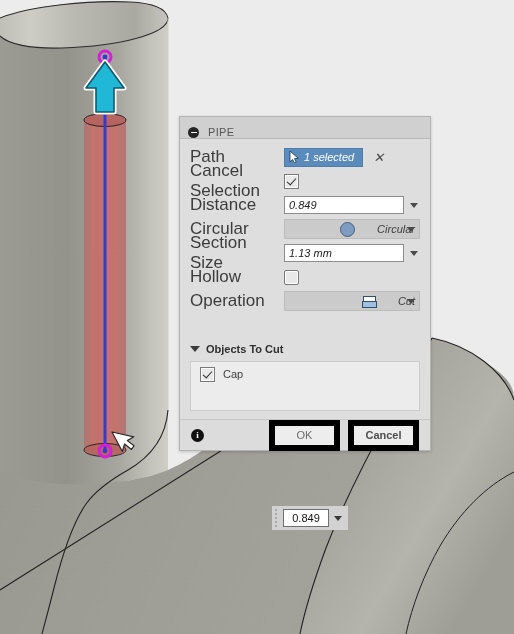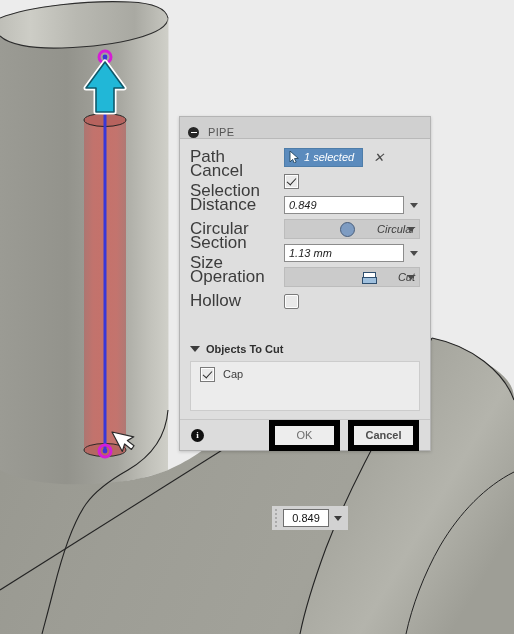--- a/index.html
+++ b/index.html
@@ -291,37 +291,37 @@
         <div class="lbl">Section Size</div>
         <div class="ctl">
           <div class="field">
             <span>1.13 mm</span>
           </div>
           <span class="caret"></span>
         </div>
       </div>
 
       <div class="row">
+        <div class="lbl">Hollow</div>
+        <div class="ctl">
+          <span class="cb unchecked"></span>
+        </div>
+      </div>
+
+      <div class="row">
         <div class="lbl">Operation</div>
         <div class="ctl">
           <div class="combo">
             <span class="cut-icon">
               <span class="top"></span>
                 <span class="bot"></span>
             </span>
             <span>Cut</span>
             <span class="caret"></span>
           </div>
-        </div>
-      </div>
-
-      <div class="row">
-        <div class="lbl">Hollow</div>
-        <div class="ctl">
-          <span class="cb unchecked"></span>
         </div>
       </div>
 
       <div class="group-head">
         <span class="tri"></span>
         <span>Objects To Cut</span>
       </div>
 
       <div class="list-box">
         <div class="list-item">

